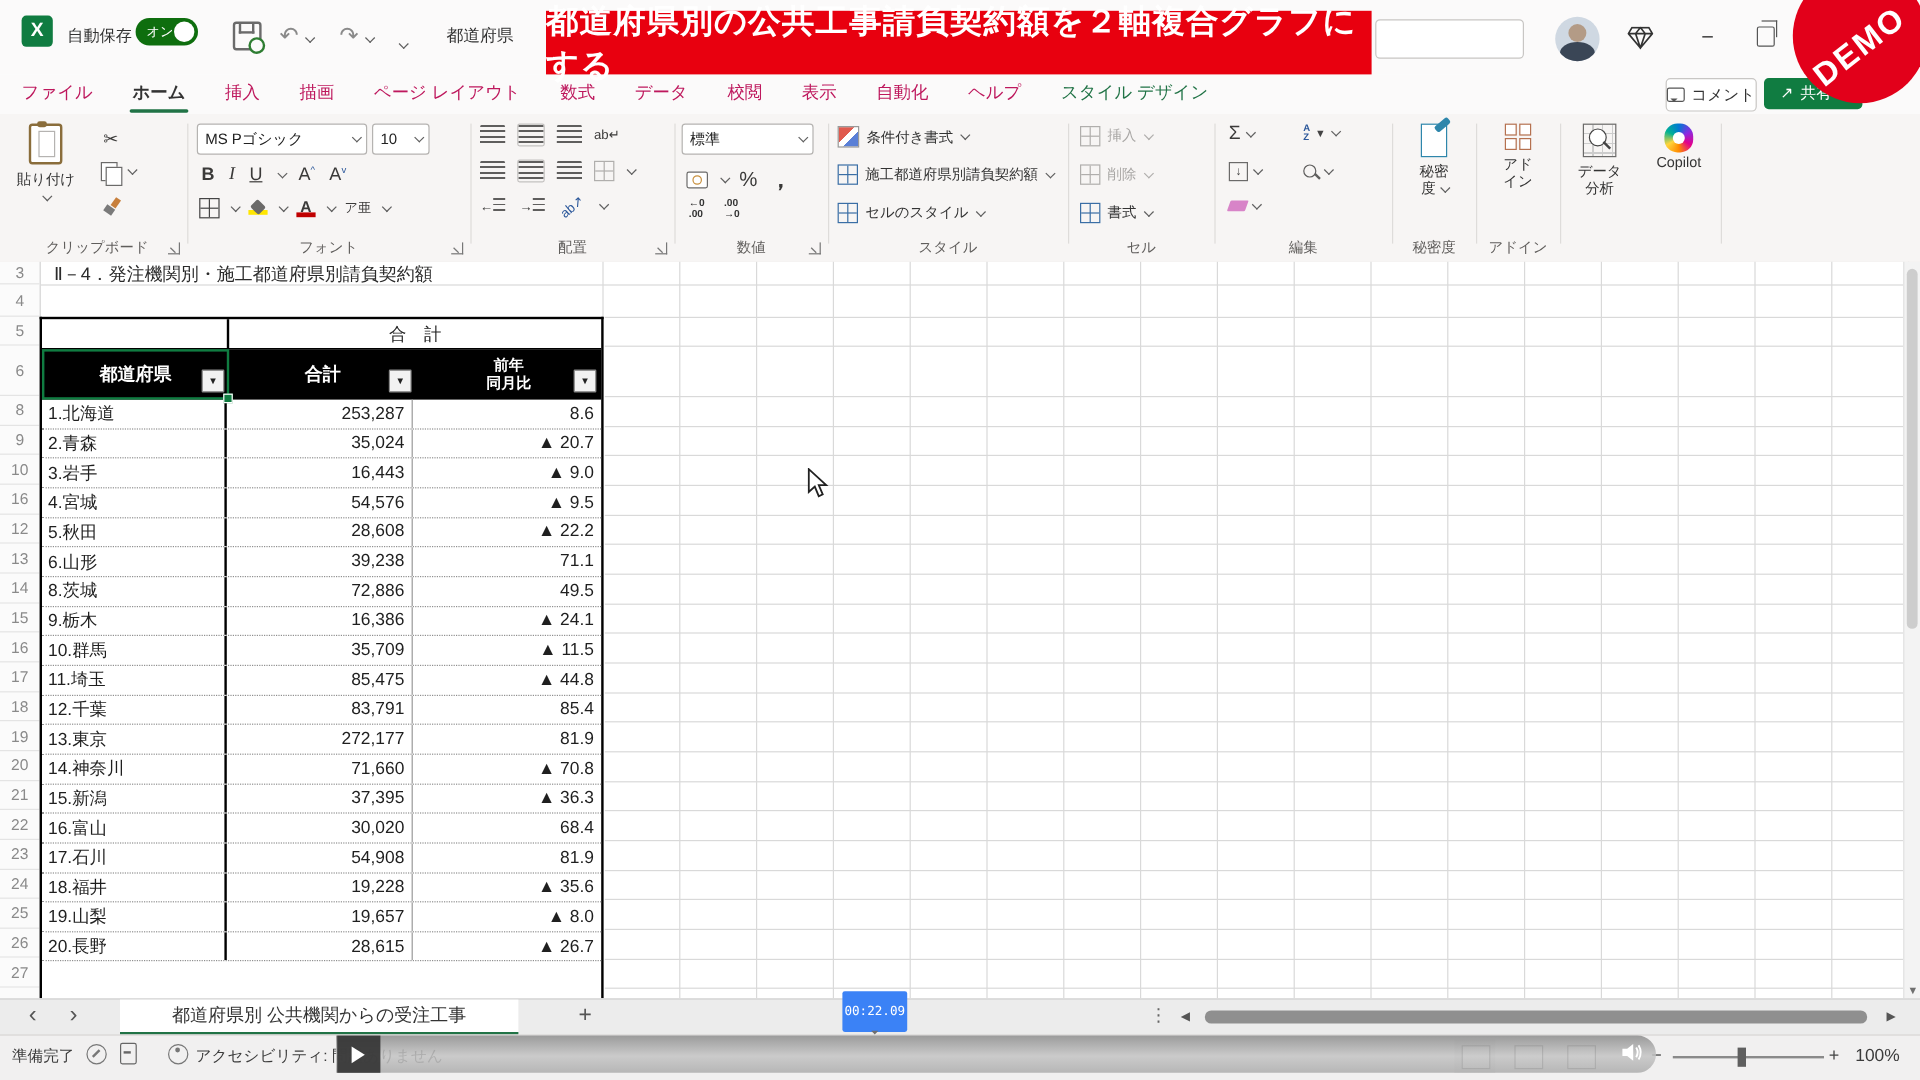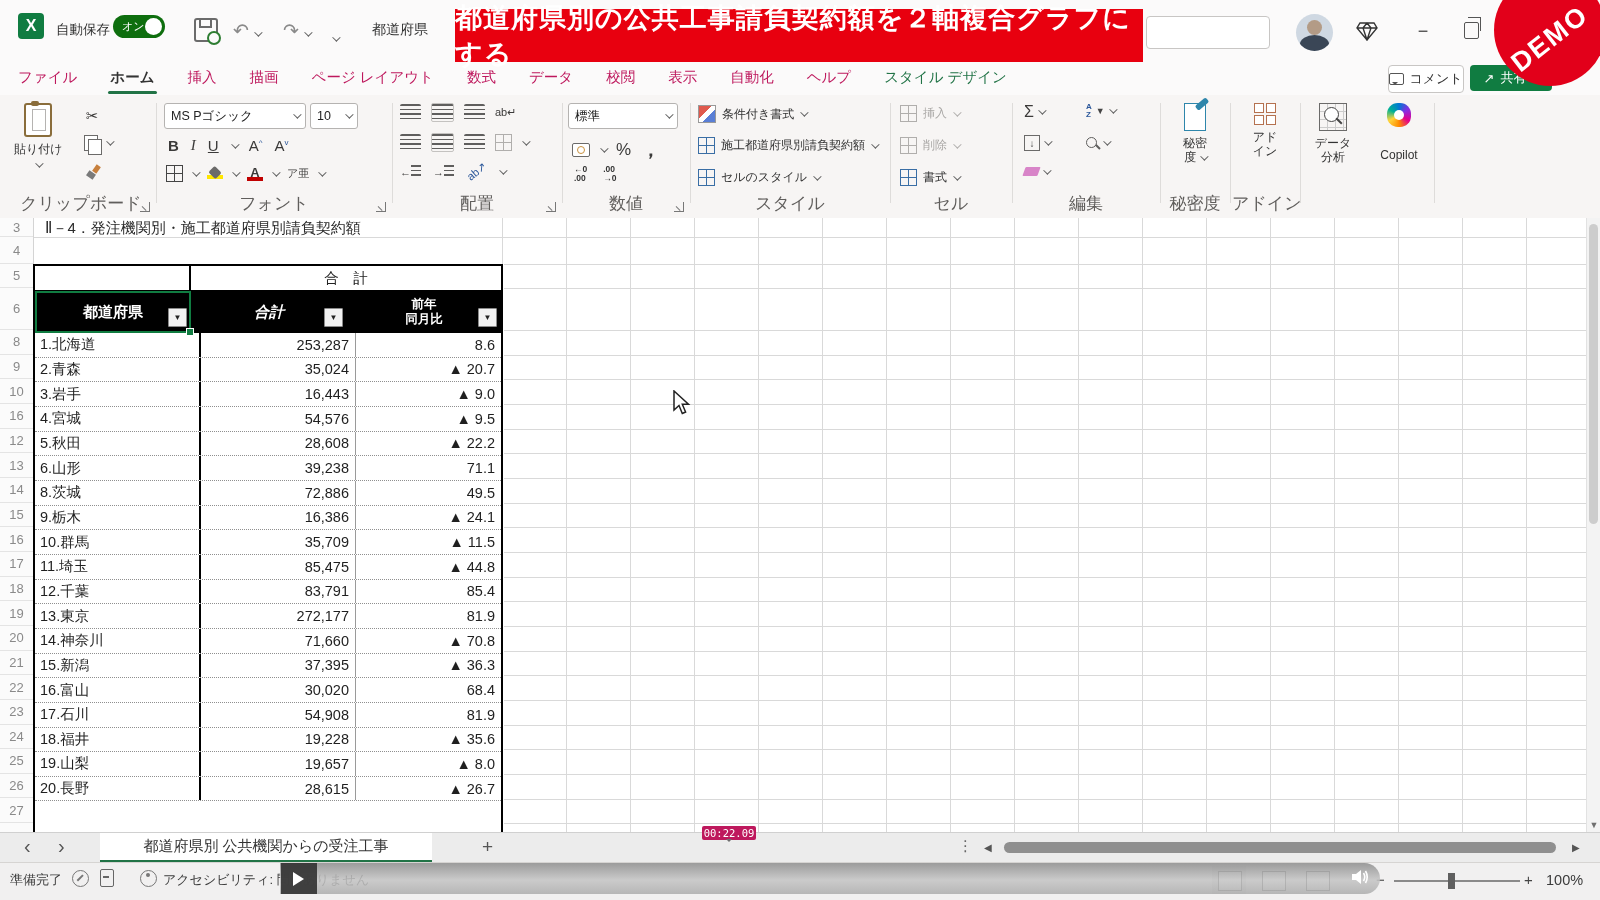--- a/index.html
+++ b/index.html
@@ -42,21 +42,21 @@
   .mtab.contextual{color:#217346;}
   #comments-btn{left:1388px;top:65px;width:74px;height:26px;border:1px solid #c8c6c4;border-radius:4px;background:#fff;
     display:flex;align-items:center;justify-content:center;gap:5px;font-size:13px;color:#333;}
   .bubble-ic{width:13px;height:10px;border:1.5px solid #555;border-radius:2px;position:relative;}
   .bubble-ic::after{content:"";position:absolute;left:2px;bottom:-4px;border:3px solid transparent;border-top-color:#555;}
   #share-btn{left:1470px;top:65px;width:82px;height:26px;background:#107C41;border-radius:4px;color:#fff;
     display:flex;align-items:center;justify-content:center;gap:6px;font-size:13px;}
   
   #ribbon{left:0;top:95px;width:1600px;height:123px;background:#f7f5f4;border-bottom:1px solid #e1dfdd;}
   .rgroup{position:absolute;top:0;height:123px;}
-  .glabel{position:absolute;bottom:3px;left:0;right:0;text-align:center;font-size:17px;color:#605e5c;white-space:nowrap;}
+  .glabel{position:absolute;bottom:3px;left:0;right:0;text-align:center;font-size:12px;color:#605e5c;white-space:nowrap;}
   .glauncher{position:absolute;bottom:6px;right:4px;width:9px;height:9px;border-right:1.3px solid #777;border-bottom:1.3px solid #777;}
   .glauncher::before{content:"";position:absolute;right:2px;bottom:2px;width:6px;height:1.3px;background:#777;transform:rotate(45deg);}
   .gdivider{position:absolute;top:8px;width:1px;height:100px;background:#dedcda;}
   .rbtn-lbl{font-size:12px;color:#333;white-space:nowrap;}
   .gray .rbtn-lbl{color:#a8a6a4;}
   .rrow{position:absolute;display:flex;align-items:center;gap:8px;}
   .sel{background:#dcdad8;border:1px solid #c4c2c0;border-radius:2px;}
   
   .ic-lines{width:15px;height:11px;background:repeating-linear-gradient(#5f5e5d 0 1.6px,transparent 1.6px 4.6px);}
   .boxpad{padding:3px;border-radius:2px;}
@@ -109,40 +109,40 @@
   #gutter{left:0;top:0;width:33px;height:614px;border-right:1px solid #d4d4d4;background:#fbfbfb;}
   .gut-num{display:flex;align-items:center;justify-content:center;font-size:13px;color:#8a8a8a;border-bottom:1px solid #e4e4e4;box-sizing:border-box;}
   #sheet-caption{left:45px;top:1px;font-size:15px;color:#2b2b2b;white-space:nowrap;}
   #tablebox{left:33px;top:46px;width:470px;height:568px;border:2px solid #000;border-bottom:none;box-sizing:border-box;background:#fff;}
   #row5{display:flex;height:24px;border-bottom:1px solid #000;}
   #cell-a5{width:156px;border-right:2px solid #000;box-sizing:border-box;}
   #cell-bc5{flex:1;display:flex;align-items:center;justify-content:center;font-size:14.5px;color:#222;}
   #row6{display:flex;height:42px;background:#000;}
   .hcell{position:relative;color:#fff;font-weight:bold;display:flex;align-items:center;justify-content:center;box-sizing:border-box;}
   #cell-a6{width:156px;font-size:15px;}
-  #cell-b6{width:156px;font-size:15px;font-style:italic;}
+  #cell-b6{width:156px;font-size:15px;}
   #cell-c6{flex:1;font-size:12.5px;line-height:1.2;flex-direction:column;}
   .filter-btn{position:absolute;right:4px;bottom:6px;width:17px;height:17px;background:#f2f2f2;border:1px solid #8a8a8a;
     border-radius:1px;display:flex;align-items:center;justify-content:center;font-size:8px;color:#222;}
   #sel-outline{position:absolute;inset:0;border:2px solid #107C41;pointer-events:none;}
   #sel-handle{position:absolute;right:-3px;bottom:-3px;width:6px;height:6px;background:#107C41;border:1px solid #fff;}
   .drow{display:flex;height:24.67px;border-bottom:1px dotted #8f8f8f;box-sizing:border-box;font-size:14.5px;color:#1f1f1f;}
-  .drow .c-name{width:166px;padding-left:5px;border-right:2px solid #000;display:flex;align-items:center;box-sizing:border-box;}
+  .drow .c-name{width:154px;padding-left:5px;border-right:2px solid #000;display:flex;align-items:center;box-sizing:border-box;}
   .drow .c-total{width:155px;border-right:1px solid #9a9a9a;display:flex;align-items:center;justify-content:flex-end;padding-right:6px;box-sizing:border-box;}
   .drow .c-yoy{flex:1;display:flex;align-items:center;justify-content:flex-end;padding-right:6px;box-sizing:border-box;}
   #vscroll{left:1586px;top:0;width:14px;height:614px;background:#f3f3f3;border-left:1px solid #e2e2e2;}
   #vscroll-thumb{position:absolute;left:2px;top:6px;width:9px;height:300px;background:#cdcdcd;border-radius:5px;}
   #vscroll-down{position:absolute;left:0;bottom:2px;width:14px;text-align:center;font-size:9px;color:#6f6f6f;}
   
   #tabbar{left:0;top:832px;width:1600px;height:30px;background:#ececec;border-top:1px solid #d0d0d0;}
   .nav-ch{font-size:20px;color:#555;top:2px;}
   #sheet-tab{left:100px;top:0;width:332px;height:30px;background:#fff;display:flex;align-items:center;justify-content:center;
     font-size:15px;color:#333;border-bottom:3px solid #217346;box-sizing:border-box;}
   #add-sheet{left:482px;top:3px;font-size:19px;color:#555;}
-  #ts-bubble{left:702px;top:826px;width:54px;height:14px;background:#be185d;border-radius:2px;color:#fff;
+  #ts-bubble{left:702px;top:826px;width:54px;height:34px;background:#3b82f6;border-radius:2px;color:#fff;
     font-size:10.5px;display:flex;align-items:center;justify-content:center;z-index:60;font-family:"DejaVu Sans Mono",monospace;}
   #ts-bubble::after{content:"";position:absolute;left:24px;bottom:-5px;border:3px solid transparent;border-top-color:#6e6e6e;}
   #hs-dots{left:958px;top:4px;font-size:15px;color:#666;}
   #hs-left{left:984px;top:9px;font-size:10px;color:#555;}
   #hs-thumb{left:1004px;top:9px;width:552px;height:11px;background:#8f8f8f;border-radius:6px;}
   #hs-right{left:1572px;top:9px;font-size:10px;color:#555;}
   
   #statusbar{left:0;top:862px;width:1600px;height:38px;background:#f1f0f0;border-top:1px solid #d6d4d2;}
   #ready-label{left:10px;top:8px;font-size:13px;color:#3b3b3b;}
   .sb-ic{top:7px;width:15px;height:15px;border:1.4px solid #777;border-radius:50%;position:absolute;}
@@ -430,21 +430,21 @@
     </div>
     <div class="glabel">アドイン</div>
   </div>
   <div class="gdivider" style="left:1300px;"></div>
 
   <div class="rgroup" style="left:1302px;width:132px;">
     <div class="rrow" style="left:2px;top:8px;width:58px;flex-direction:column;gap:5px;">
       <span class="ic-danal"></span>
       <span class="rbtn-lbl" style="line-height:14px;text-align:center;"><span>データ</span><br><span>分析</span></span>
     </div>
-    <div class="rrow" style="left:66px;top:8px;width:62px;flex-direction:column;gap:21px;">
+    <div class="rrow" style="left:66px;top:8px;width:62px;flex-direction:column;gap:1px;">
       <span class="ic-copilot"></span>
       <span class="rbtn-lbl">Copilot</span>
     </div>
   </div>
   <div class="gdivider" style="left:1434px;"></div>
   <div id="ribbon-collapse" class="abs"><span class="chv"></span></div>
 </div>
 
 <div id="grid" class="abs">
   <div id="gridlines">

